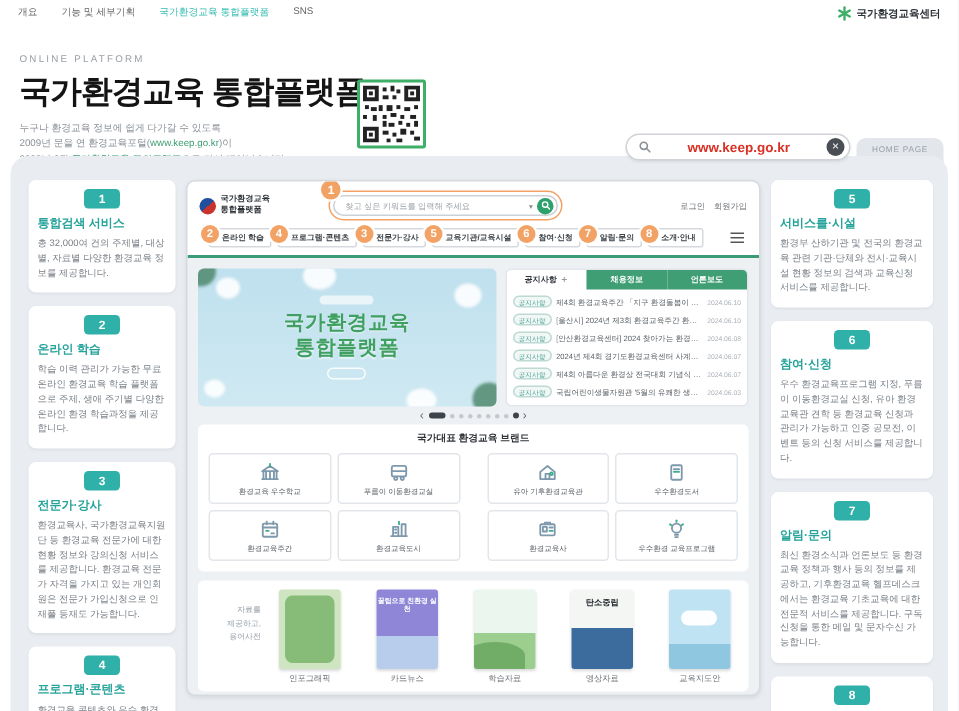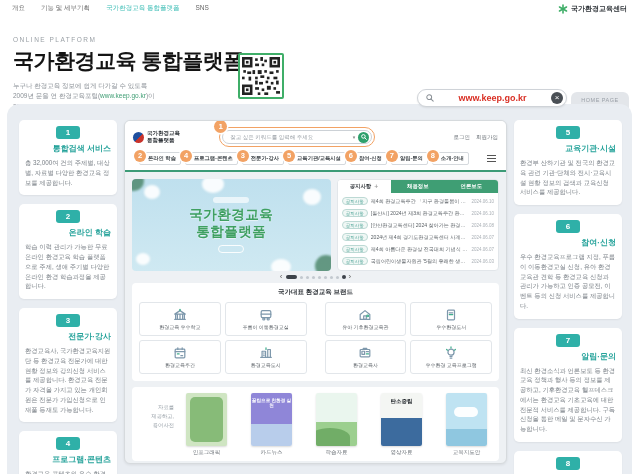--- a/index.html
+++ b/index.html
@@ -32,21 +32,21 @@
 
   
   .main { position:absolute; top:104px; left:7px; right:7px; bottom:0; background:#e9edf2; border-radius:12px 12px 0 0; padding:16px 10px 10px 12px; display:flex; gap:7px; }
 
   
   .col { display:flex; flex-direction:column; gap:9px; }
   .col.left { width:98px; }
   .col.right { width:108px; }
   .icard { background:#fff; border-radius:5px; padding:6px 6px 8px; box-shadow:0 1px 2px rgba(0,0,0,.06); }
   .numbadge { display:block; margin:0 auto; width:24px; height:13px; background:#2fb0a8; color:#fff; border-radius:3px; font-size:8px; font-weight:bold; text-align:center; line-height:13px; }
-  .icard h3 { margin-top:4px; text-align:right; font-size:8px; color:#26a39b; font-weight:bold; }
+  .icard h3 { margin-top:4px; text-align:left; font-size:8px; color:#26a39b; font-weight:bold; }
   .icard p { margin-top:4px; font-size:6.3px; color:#7a8087; line-height:1.55; }
 
   
   .site { flex:1; background:#eef1f4; border:1px solid #d6dadd; border-radius:6px; overflow:hidden; display:flex; flex-direction:column; box-shadow:0 1px 3px rgba(0,0,0,.08); }
   .site-header { background:#fff; padding:4px 8px 0; border-bottom:2px solid #3c9b77; }
   .sh-top { display:flex; align-items:center; height:24px; }
   .site-logo { display:flex; align-items:center; gap:3px; }
   .gov-sym { width:11px; height:11px; border-radius:50%; background:conic-gradient(#c8342c 0 50%, #1f4f9e 50% 100%); transform:rotate(45deg); }
   .site-logo .lt { font-size:5.5px; font-weight:bold; color:#2e3338; line-height:1.2; }
   .searchwrap { position:relative; margin:0 auto; }
@@ -501,21 +501,21 @@
             <span class="cover-label">교육지도안</span>
           </div>
         </div>
       </div>
     </div>
   </div>
 
   <div class="col right">
     <div class="icard">
       <span class="numbadge">5</span>
-      <h3>교육기관·시설</h3>
+      <h3>서비스를·시설</h3>
       <p>환경부 산하기관 및 전국의 환경교육 관련 기관·단체와 전시·교육시설 현황 정보의 검색과 교육신청 서비스를 제공합니다.</p>
     </div>
     <div class="icard">
       <span class="numbadge">6</span>
       <h3>참여·신청</h3>
       <p>우수 환경교육프로그램 지정, 푸름이 이동환경교실 신청, 유아 환경교육관 견학 등 환경교육 신청과 관리가 가능하고 인증 공모전, 이벤트 등의 신청 서비스를 제공합니다.</p>
     </div>
     <div class="icard">
       <span class="numbadge">7</span>
       <h3>알림·문의</h3>

